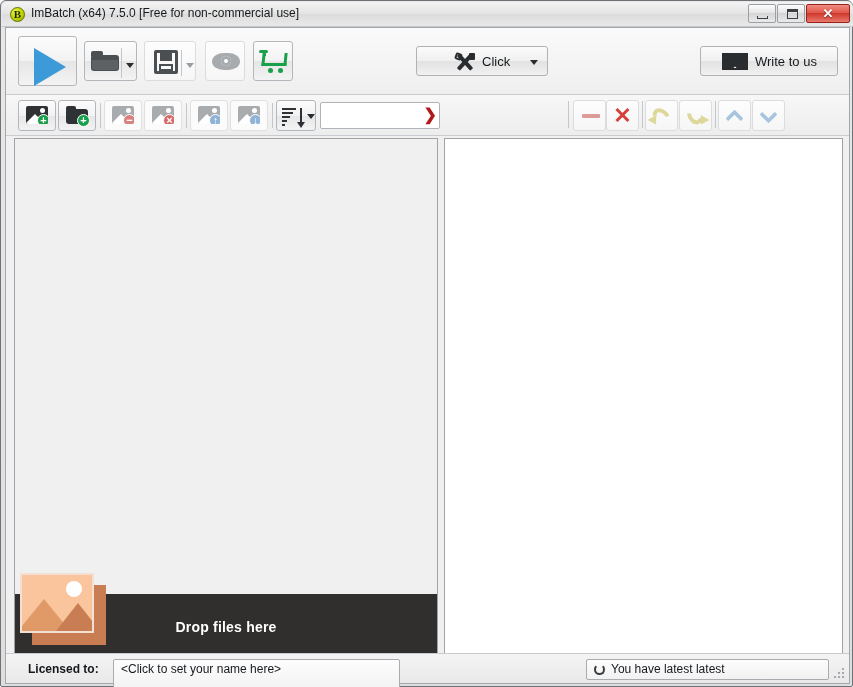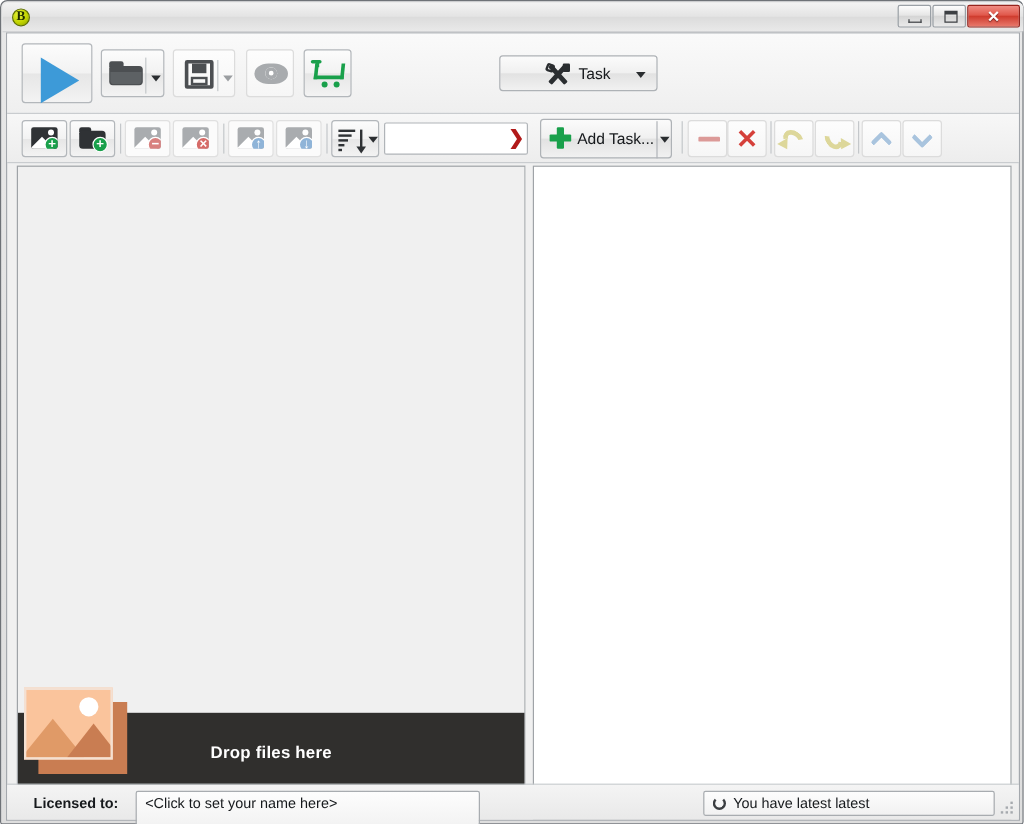--- a/index.html
+++ b/index.html
@@ -668,20 +668,21 @@
   .plus-g:before { left: 6px; top: 0; width: 6px; height: 18px; }
   .plus-g:after { left: 0; top: 6px; width: 18px; height: 6px; }
 </style>
 </head>
 <body>
 
 <div class="window">
 
   <div class="titlebar">
     <div class="app-logo">B</div>
+    <div class="title-text">ImBatch (x64) 7.5.0 [Free for non-commercial use]</div>
     <div class="win-buttons">
       <div class="win-btn">
         <span class="glyph-min"></span>
       </div>
       <div class="win-btn">
         <span class="glyph-max"></span>
       </div>
       <div class="win-btn close">
         <span class="glyph-close">✕</span>
       </div>
@@ -726,25 +727,29 @@
         </span>
       </div>
 
       <div class="lbtn" style="left:410px;top:18px;width:132px;">
         <span class="ico-tools" style="left:38px;top:6px;">
           <i class="b1"></i>
             <i class="b2"></i>
             <i class="h1"></i>
             <i class="h2"></i>
         </span>
-        <span class="lbl" style="left:65px;">Task</span>
+        <span class="lbl" style="left:65px;">Click</span>
         <span class="caret" style="left:113px;top:13px;"></span>
       </div>
 
 
+      <div class="lbtn" style="left:694px;top:18px;width:138px;">
+        <span class="ico-mail" style="left:21px;top:6px;"></span>
+        <span class="lbl" style="left:54px;">Write to us</span>
+      </div>
     </div>
 
     <div class="toolbar-second">
 
       <div class="tbtn" style="left:12px;top:5px;width:38px;height:31px;">
         <span class="ico-photo" style="left:7px;top:5px;">
           <i class="sun"></i>
             <i class="mt"></i>
           <span class="badge">+</span>
         </span>
@@ -806,26 +811,20 @@
           <i class="arrow" style="right:6px;"></i>
           <i class="arrowhead" style="right:3px;"></i>
         </span>
         <span class="caret" style="left:30px;top:13px;"></span>
       </div>
 
       <div class="filter-input" style="left:314px;top:7px;width:120px;height:27px;">
         <span class="filter-mark">❯</span>
       </div>
 
-      <div class="lbtn" style="left:444px;top:4px;width:110px;height:33px;">
-        <span class="plus-g"></span>
-        <span class="lbl" style="left:30px;top:8px;font-size:13px;">Add Task...</span>
-        <span style="position:absolute;left:96px;top:1px;width:1px;height:31px;background:#b0b4b8;"></span>
-        <span class="caret" style="left:99px;top:14px;"></span>
-      </div>
 
       <span class="split-line" style="left:562px;top:6px;height:27px;"></span>
 
       <div class="tbtn flat" style="left:567px;top:5px;width:33px;height:31px;">
         <span class="task-minus"></span>
       </div>
 
       <div class="tbtn flat" style="left:600px;top:5px;width:33px;height:31px;">
         <span class="task-x">✕</span>
       </div>

